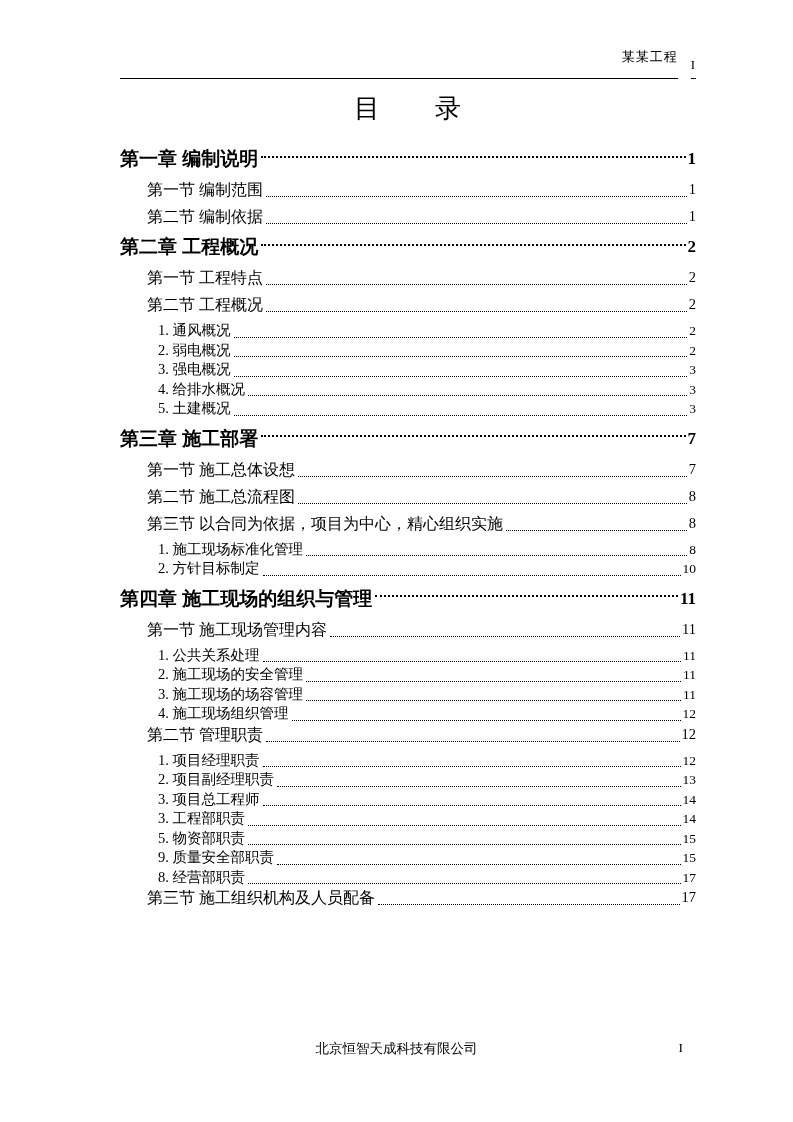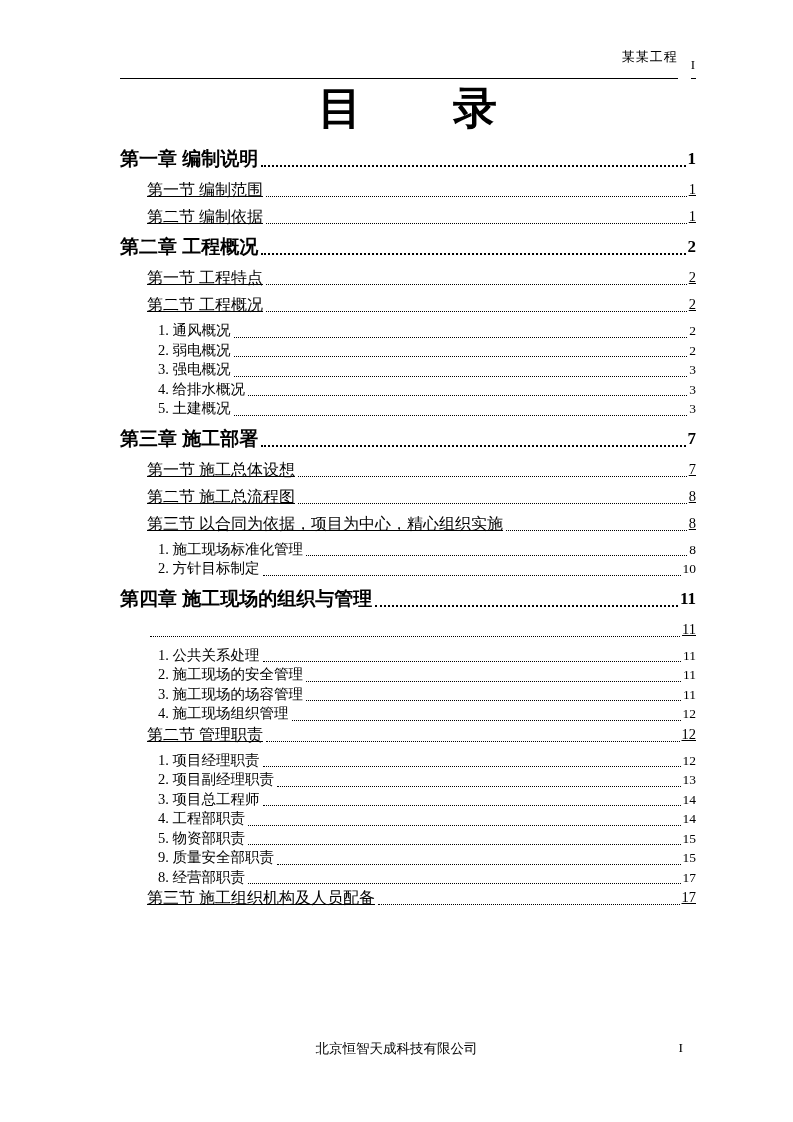--- a/index.html
+++ b/index.html
@@ -22,47 +22,48 @@
     margin-left:13px; padding-bottom:5px;
     border-bottom:1.5px solid #000;
   }
 
   
   .content { position:absolute; top:84px; left:120px; width:576px; }
 
   .doc-title {
     text-align:center;
     font-family:"Liberation Sans", sans-serif;
-    font-weight:bold; font-size:44px; line-height:48px;
+    font-weight:normal; font-size:26px; line-height:48px;
     margin:0 0 14px 0; letter-spacing:1px;
     white-space:pre;
   }
 
   .toc-list { width:100%; }
 
   .toc-row { display:flex; align-items:flex-end; }
   .toc-label { white-space:nowrap; }
   .toc-leader {
     flex:1; min-width:16px;
     margin:0 2px 3px 3px;
     border-bottom:1.6px dotted #000;
   }
   .toc-page { white-space:nowrap; }
 
   
   .l1 {
     font-family:"Liberation Sans", sans-serif;
     font-weight:bold; font-size:19px; line-height:25px;
     margin:7px 0 8px 0;
+    align-items:center;
   }
   .l1 .toc-leader { border-bottom:2.5px dotted #000; margin-bottom:4px; }
   .l1 .toc-page  { font-family:"Liberation Serif", serif; font-size:17px; font-weight:bold; }
 
   
-  .l2 { font-size:16px; line-height:21px; margin:0 0 6px 27px;text-decoration:underline; }
+  .l2 { font-size:16px; line-height:21px; margin:0 0 6px 27px; }
   .l2 .toc-page { font-size:14.5px; }
 
   
   .l3 { font-size:14.5px; line-height:19.5px; margin:0 0 0 38px;text-align:center; }
   .l3 .toc-page { font-size:13.5px; }
 
   
   .footer {
     position:absolute; top:1040px; left:0; width:793px;
     text-align:center; font-size:13.5px;
@@ -165,20 +166,21 @@
     <span class="toc-label">2. 方针目标制定</span>
     <span class="toc-leader"></span>
     <span class="toc-page">10</span>
   </div>
       <div class="toc-row l1">
     <span class="toc-label">第四章 施工现场的组织与管理</span>
     <span class="toc-leader"></span>
     <span class="toc-page">11</span>
   </div>
       <div class="toc-row l2">
+    <span class="toc-label">第一节 施工现场管理内容</span>
     <span class="toc-leader"></span>
     <span class="toc-page">11</span>
   </div>
       <div class="toc-row l3">
     <span class="toc-label">1. 公共关系处理</span>
     <span class="toc-leader"></span>
     <span class="toc-page">11</span>
   </div>
       <div class="toc-row l3">
     <span class="toc-label">2. 施工现场的安全管理</span>
@@ -209,21 +211,21 @@
     <span class="toc-label">2. 项目副经理职责</span>
     <span class="toc-leader"></span>
     <span class="toc-page">13</span>
   </div>
       <div class="toc-row l3">
     <span class="toc-label">3. 项目总工程师</span>
     <span class="toc-leader"></span>
     <span class="toc-page">14</span>
   </div>
       <div class="toc-row l3">
-    <span class="toc-label">4. 工程部职责</span>
+    <span class="toc-label">3. 工程部职责</span>
     <span class="toc-leader"></span>
     <span class="toc-page">14</span>
   </div>
       <div class="toc-row l3">
     <span class="toc-label">5. 物资部职责</span>
     <span class="toc-leader"></span>
     <span class="toc-page">15</span>
   </div>
       <div class="toc-row l3">
     <span class="toc-label">9. 质量安全部职责</span>

